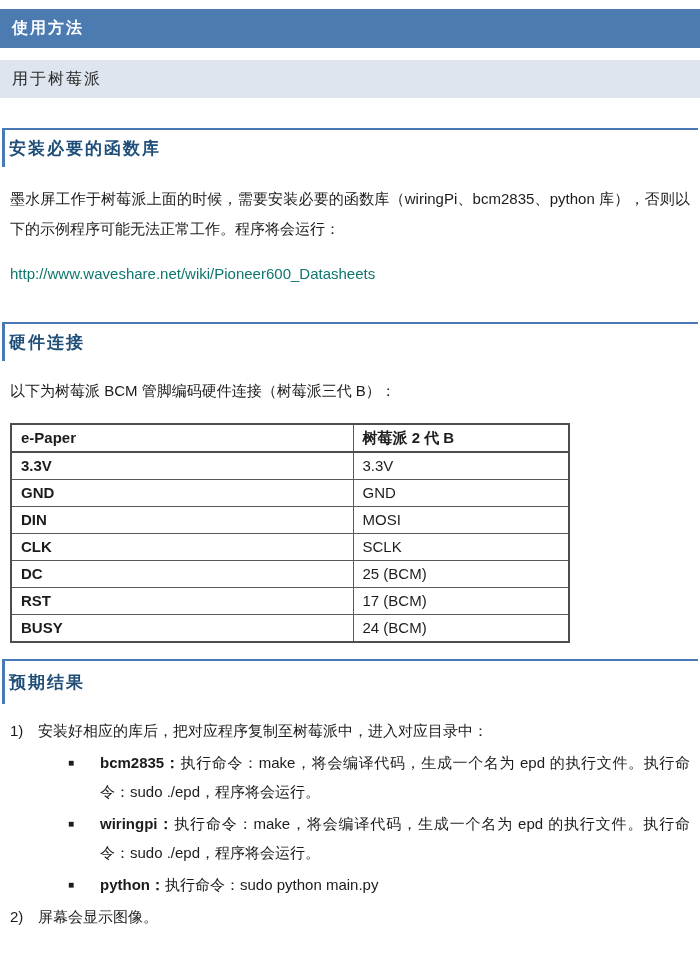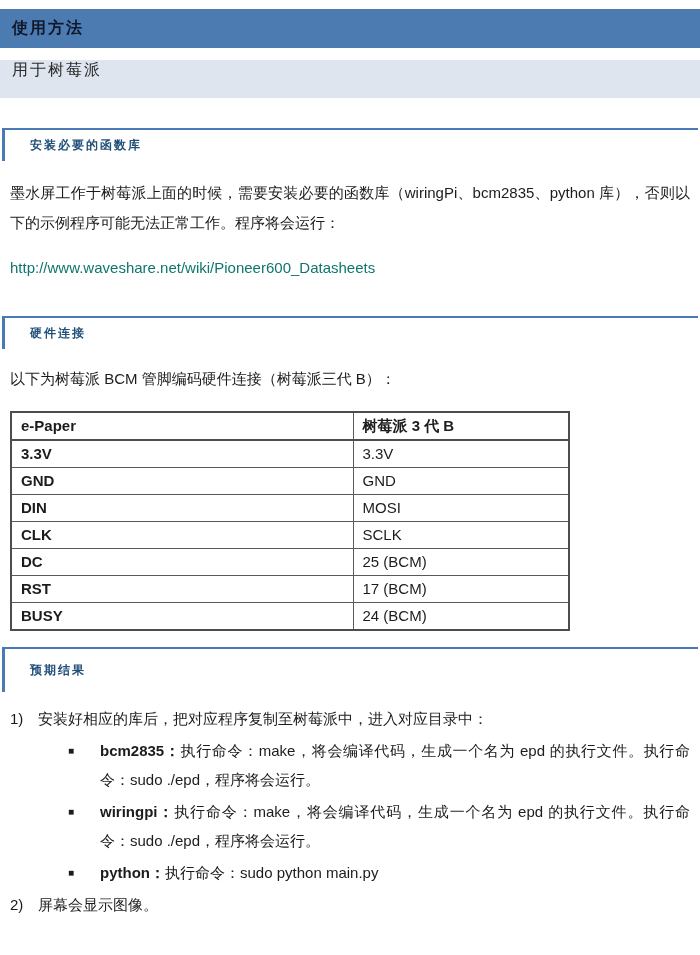--- a/index.html
+++ b/index.html
@@ -10,36 +10,36 @@
     color:#1c1c1c;
   }
   .page { width:700px; }
 
   
   .top-bar {
     margin-top:9px; height:39px; width:100%;
     background:#4c7bb2;
     display:flex; align-items:center; padding:0 12px;
   }
-  .top-bar span { color:#0f172a; font-size:16px; font-weight:bold; letter-spacing:2px; }
+  .top-bar span { color:#ffffff; font-size:16px; font-weight:bold; letter-spacing:2px; }
 
   
   .sub-bar {
     margin-top:12px; height:38px; width:100%;
     background:#dee5ee;
-    display:flex; padding:0 12px;
+    display:flex; align-items:center; padding:0 12px;
   }
   .sub-bar span { color:#2b2b2b; font-size:16px; letter-spacing:2px; }
 
   
   .section-heading { border-top:2px solid #4a7ab5; margin:0 2px; }
   .section-heading .inner {
     border-left:3px solid #4a7ab5;
-    padding:7px 0 7px 25px;
-    color:#1f4e79; font-size:12px; font-weight:bold; letter-spacing:2px;
+    padding:7px 0 7px 4px;
+    color:#1f4e79; font-size:17px; font-weight:bold; letter-spacing:2px;
   }
   .mt-sec1 { margin-top:30px; }
   .mt-sec2 { margin-top:38px; }
   .mt-sec3 { margin-top:16px; }
 
   .body-text {
     margin:17px 10px 0 10px;
     font-size:15px; line-height:30px; text-align:justify;
   }
   .intro-text { margin-top:15px; }
@@ -98,21 +98,21 @@
   <div>
     <div class="section-heading mt-sec2">
       <div class="inner">硬件连接</div>
     </div>
     <p class="body-text intro-text">以下为树莓派 BCM 管脚编码硬件连接（树莓派三代 B）：</p>
 
     <table class="pin-table">
       <thead>
         <tr>
           <th class="c1">e-Paper</th>
-          <th>树莓派 3 代 B</th>
+          <th>树莓派 2 代 B</th>
         </tr>
       </thead>
       <tbody>
         <tr>
           <td class="c1">3.3V</td>
           <td>3.3V</td>
         </tr>
         <tr>
           <td class="c1">GND</td>
           <td>GND</td>

